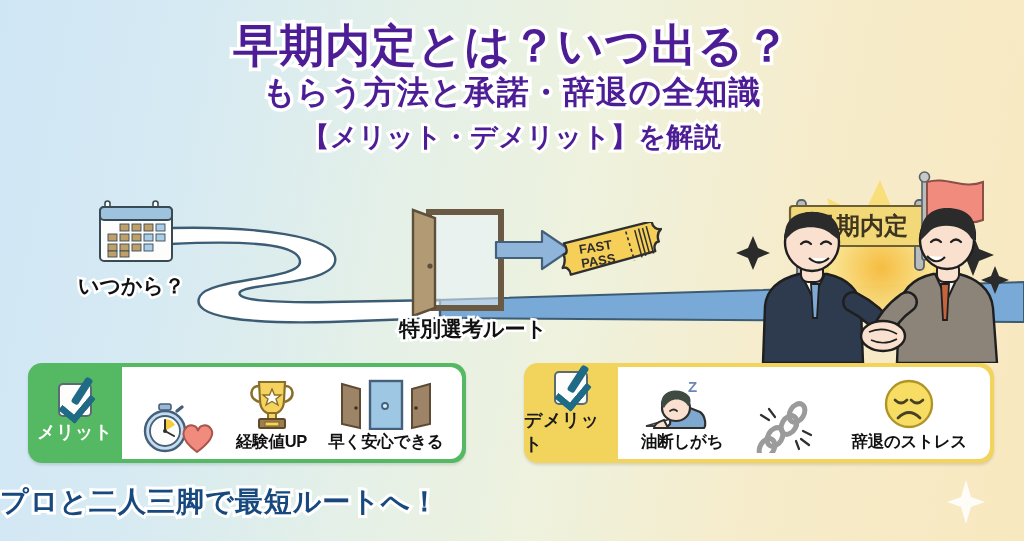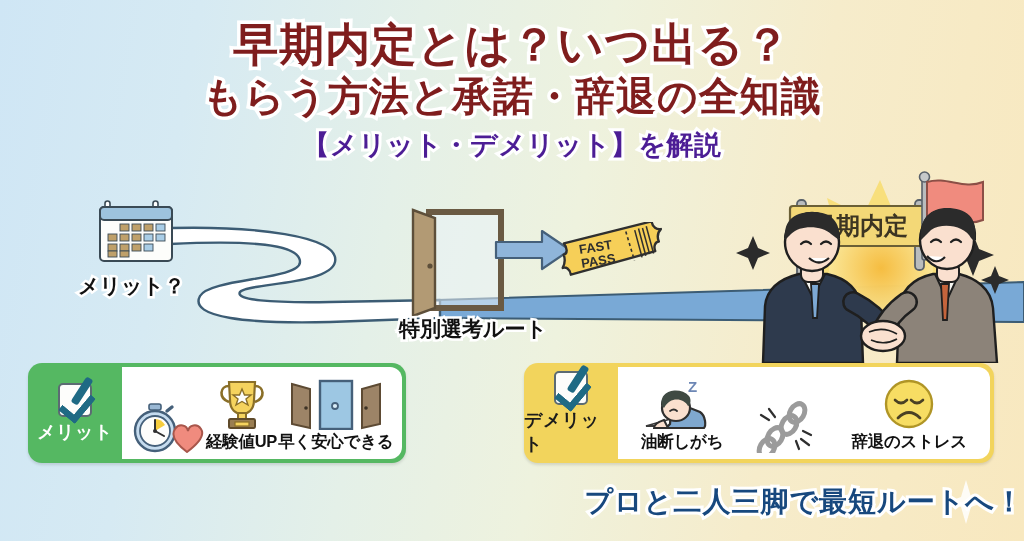--- a/index.html
+++ b/index.html
@@ -8,28 +8,27 @@
     font-family:"Liberation Sans","DejaVu Sans",sans-serif;
     position:relative;
     background:linear-gradient(100deg,#cfe6f5 0%,#d6eaf3 18%,#e4f0e8 38%,#eef2de 55%,#f6eccb 75%,#f8e8bf 100%);
   }
 
   #stage { position:absolute; inset:0; }
 
   
   .title-block { position:absolute; left:0; right:0; top:22px; text-align:center; z-index:30; }
   .t-line {
-    font-weight:bold; color:#7f1d1d; line-height:1.06; letter-spacing:1px;
+    font-weight:bold; color:#4c1d95; line-height:1.06; letter-spacing:1px;
     -webkit-text-stroke:7px #ffffff; paint-order:stroke fill;
     text-shadow:0 2px 1px rgba(255,255,255,.9);
     white-space:nowrap;
-    font-family:Liberation Serif, serif;
   }
   .t1 { font-size:45px; }
-  .t2 { font-size:40px; margin-top:6px; }
+  .t2 { font-size:32px; margin-top:6px; }
   .t-sub {
     margin-top:9px; font-size:27px; font-weight:bold; color:#4c1d95;
     -webkit-text-stroke:6px #ffffff; paint-order:stroke fill; letter-spacing:.5px;
     white-space:nowrap;
   }
 
   
   .scene-svg { position:absolute; left:0; top:0; width:1024px; height:541px; z-index:5; }
 
   
@@ -54,21 +53,21 @@
 
   
   .handshake { position:absolute; left:735px; top:168px; width:290px; height:195px; z-index:20; }
 
   
   .boxes { position:absolute; left:0; top:363px; width:1024px; height:108px; z-index:25; }
   .pbox {
     position:absolute; top:0; height:100px; border-radius:14px; display:flex; align-items:stretch;
     box-shadow:0 2px 3px rgba(0,0,0,.12);
   }
-  .pbox.merit   { left:28px;  width:378px; background:#55b862; }
+  .pbox.merit   { left:28px;  width:438px; background:#55b862; }
   .pbox.demerit { left:524px; width:470px; background:#f2d45c; }
 
   .ptab {
     width:94px; flex:0 0 94px; display:flex; flex-direction:column;
     align-items:center; justify-content:center; gap:3px; border-radius:14px 0 0 14px;
   }
   .ptab .tab-label { font-size:18px; font-weight:bold; letter-spacing:.5px; }
   .merit .ptab .tab-label { color:#ffffff; }
   .demerit .ptab .tab-label { color:#1b1b1b; }
 
@@ -90,21 +89,21 @@
     flex:1; background:#ffffff; border-radius:0 12px 12px 0;
     display:flex; align-items:flex-end; justify-content:space-around;
     padding:6px 8px 6px 8px; margin:4px 4px 4px 0;
   }
   .pitem { display:flex; flex-direction:column; align-items:center; justify-content:flex-end; gap:1px; }
   .pitem .icon-wrap { height:52px; display:flex; align-items:flex-end; justify-content:center; }
   .pitem .it-label { font-size:16.5px; font-weight:bold; color:#111; white-space:nowrap; letter-spacing:-.3px; }
 
   
   .cta {
-    position:absolute; left:0; right:0; top:483px; text-align:right; z-index:30;
+    position:absolute; left:0; right:0; top:483px; text-align:left; z-index:30;
     font-size:28px; font-weight:bold; color:#17487e; letter-spacing:1px;
     -webkit-text-stroke:6px #ffffff; paint-order:stroke fill; white-space:nowrap;
   }
 
   .sparkle-br { position:absolute; left:946px; top:479px; width:40px; height:46px; z-index:12; }
 </style>
 </head>
 <body>
 
 <div id="stage">
@@ -143,21 +142,21 @@
       <rect x="10" y="52" width="9" height="6"></rect>
         <rect x="22" y="52" width="9" height="6"></rect>
     </g>
     <g fill="#a9cde6" stroke="#3a4a55" stroke-width=".9">
       <rect x="58" y="25" width="9" height="7"></rect>
         <rect x="46" y="35" width="9" height="7"></rect>
       <rect x="58" y="35" width="9" height="7"></rect>
         <rect x="46" y="45" width="9" height="7"></rect>
     </g>
   </svg>
-  <div class="scene-label lbl-itsukara">メリット？</div>
+  <div class="scene-label lbl-itsukara">いつから？</div>
 
   <svg class="doorpic" viewBox="0 0 105 110">
     <rect x="24" y="4" width="72" height="96" fill="none" stroke="#6a5a43" stroke-width="6"></rect>
     <rect x="27" y="7" width="66" height="90" fill="#e9f3f7" opacity=".55"></rect>
     <polygon points="8,2 30,10 30,100 8,108" fill="#b29a74" stroke="#5d4f3a" stroke-width="2.4"></polygon>
     <circle cx="25" cy="58" r="2.6" fill="#5d4f3a"></circle>
   </svg>
   <div class="scene-label lbl-route">特別選考ルート</div>
 
   <svg class="arrowpic" viewBox="0 0 78 44">

